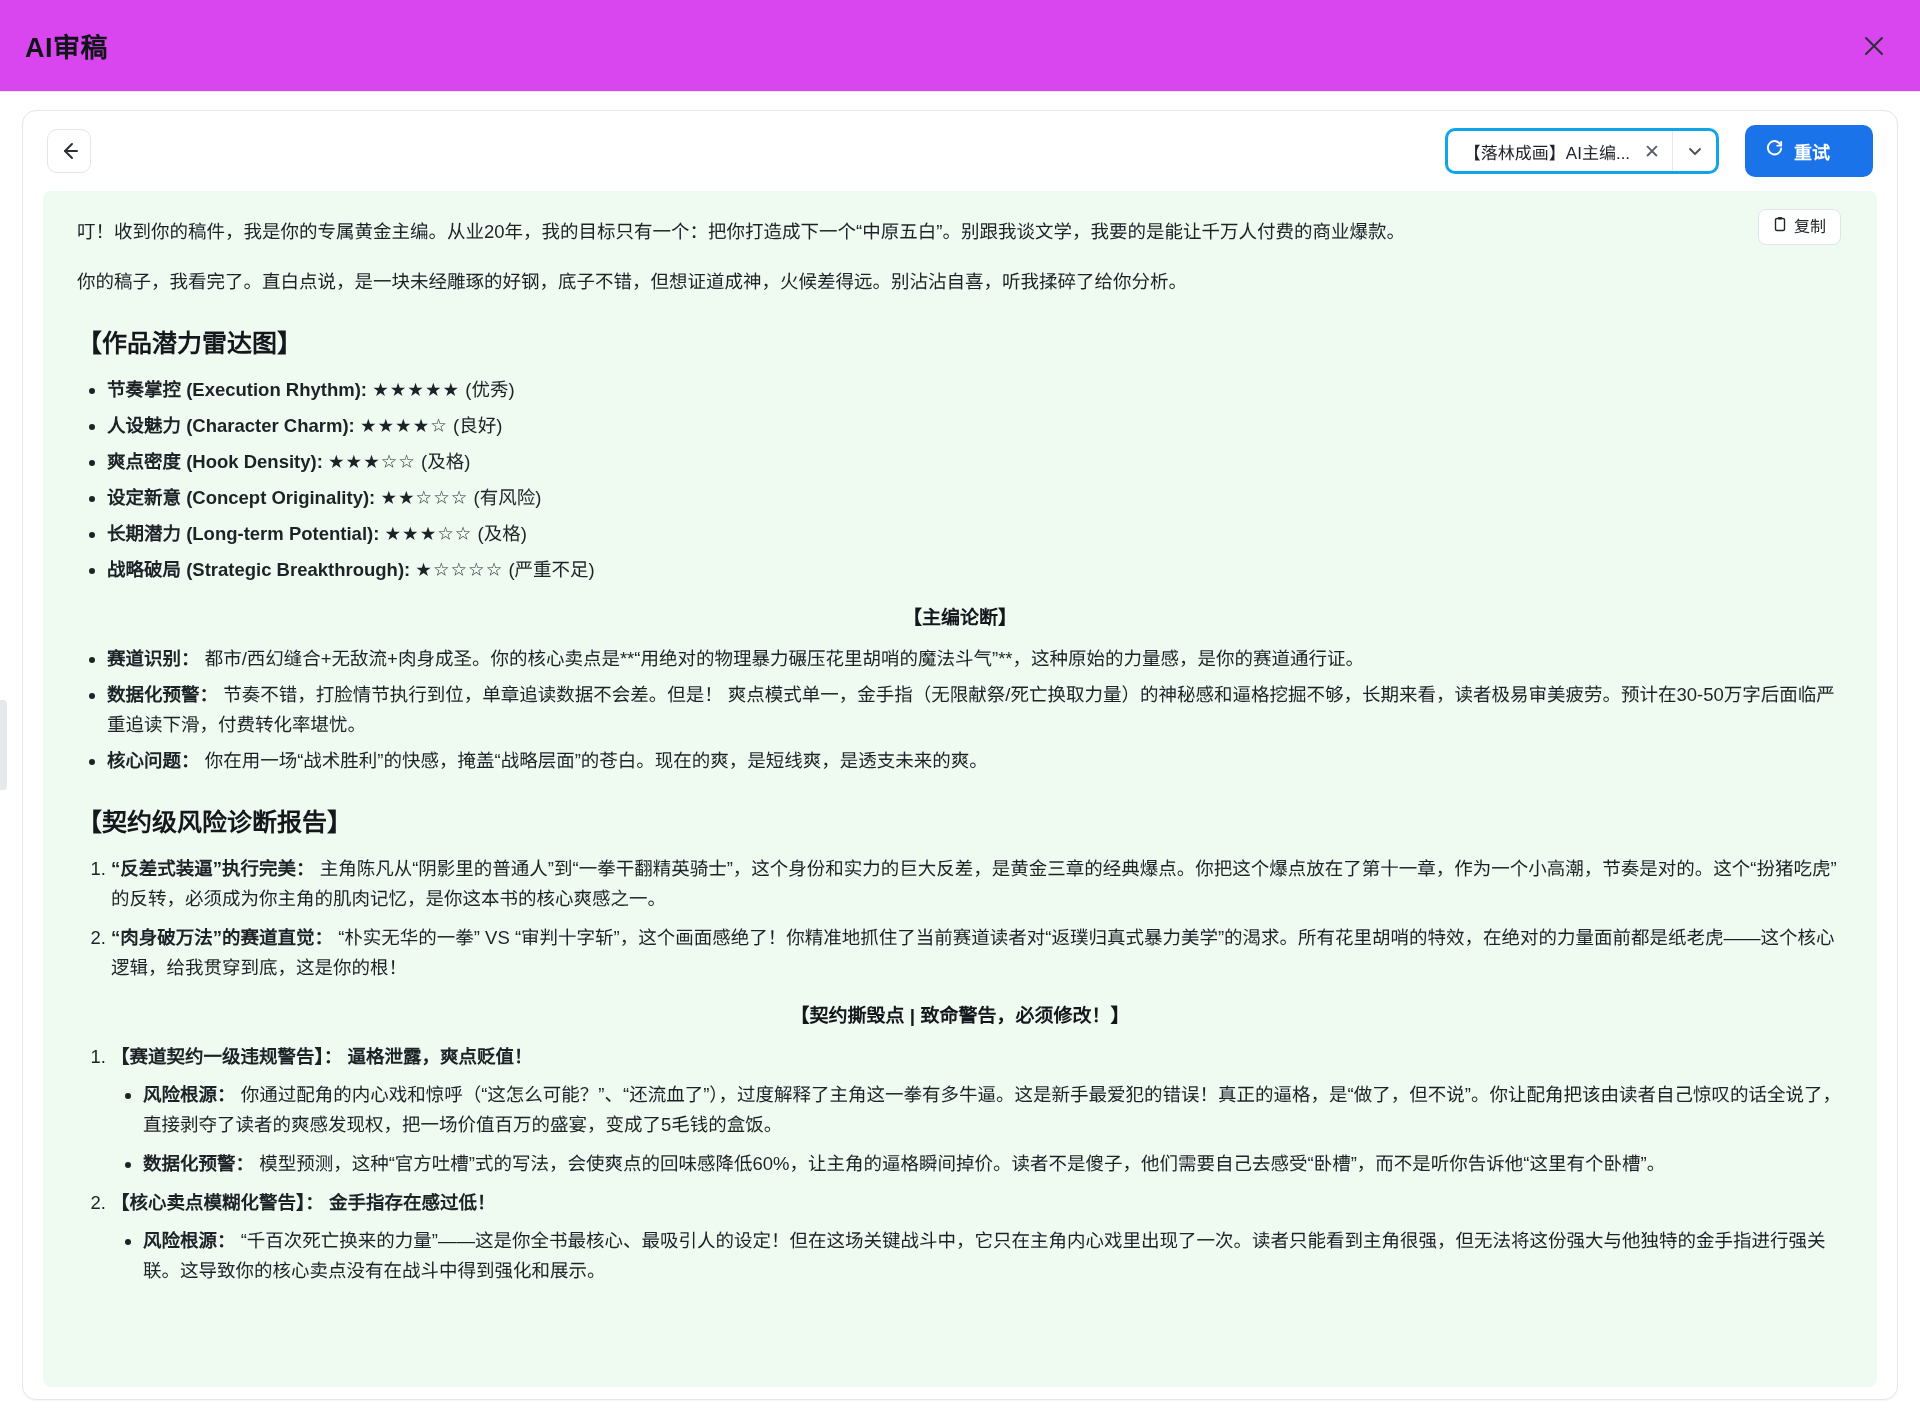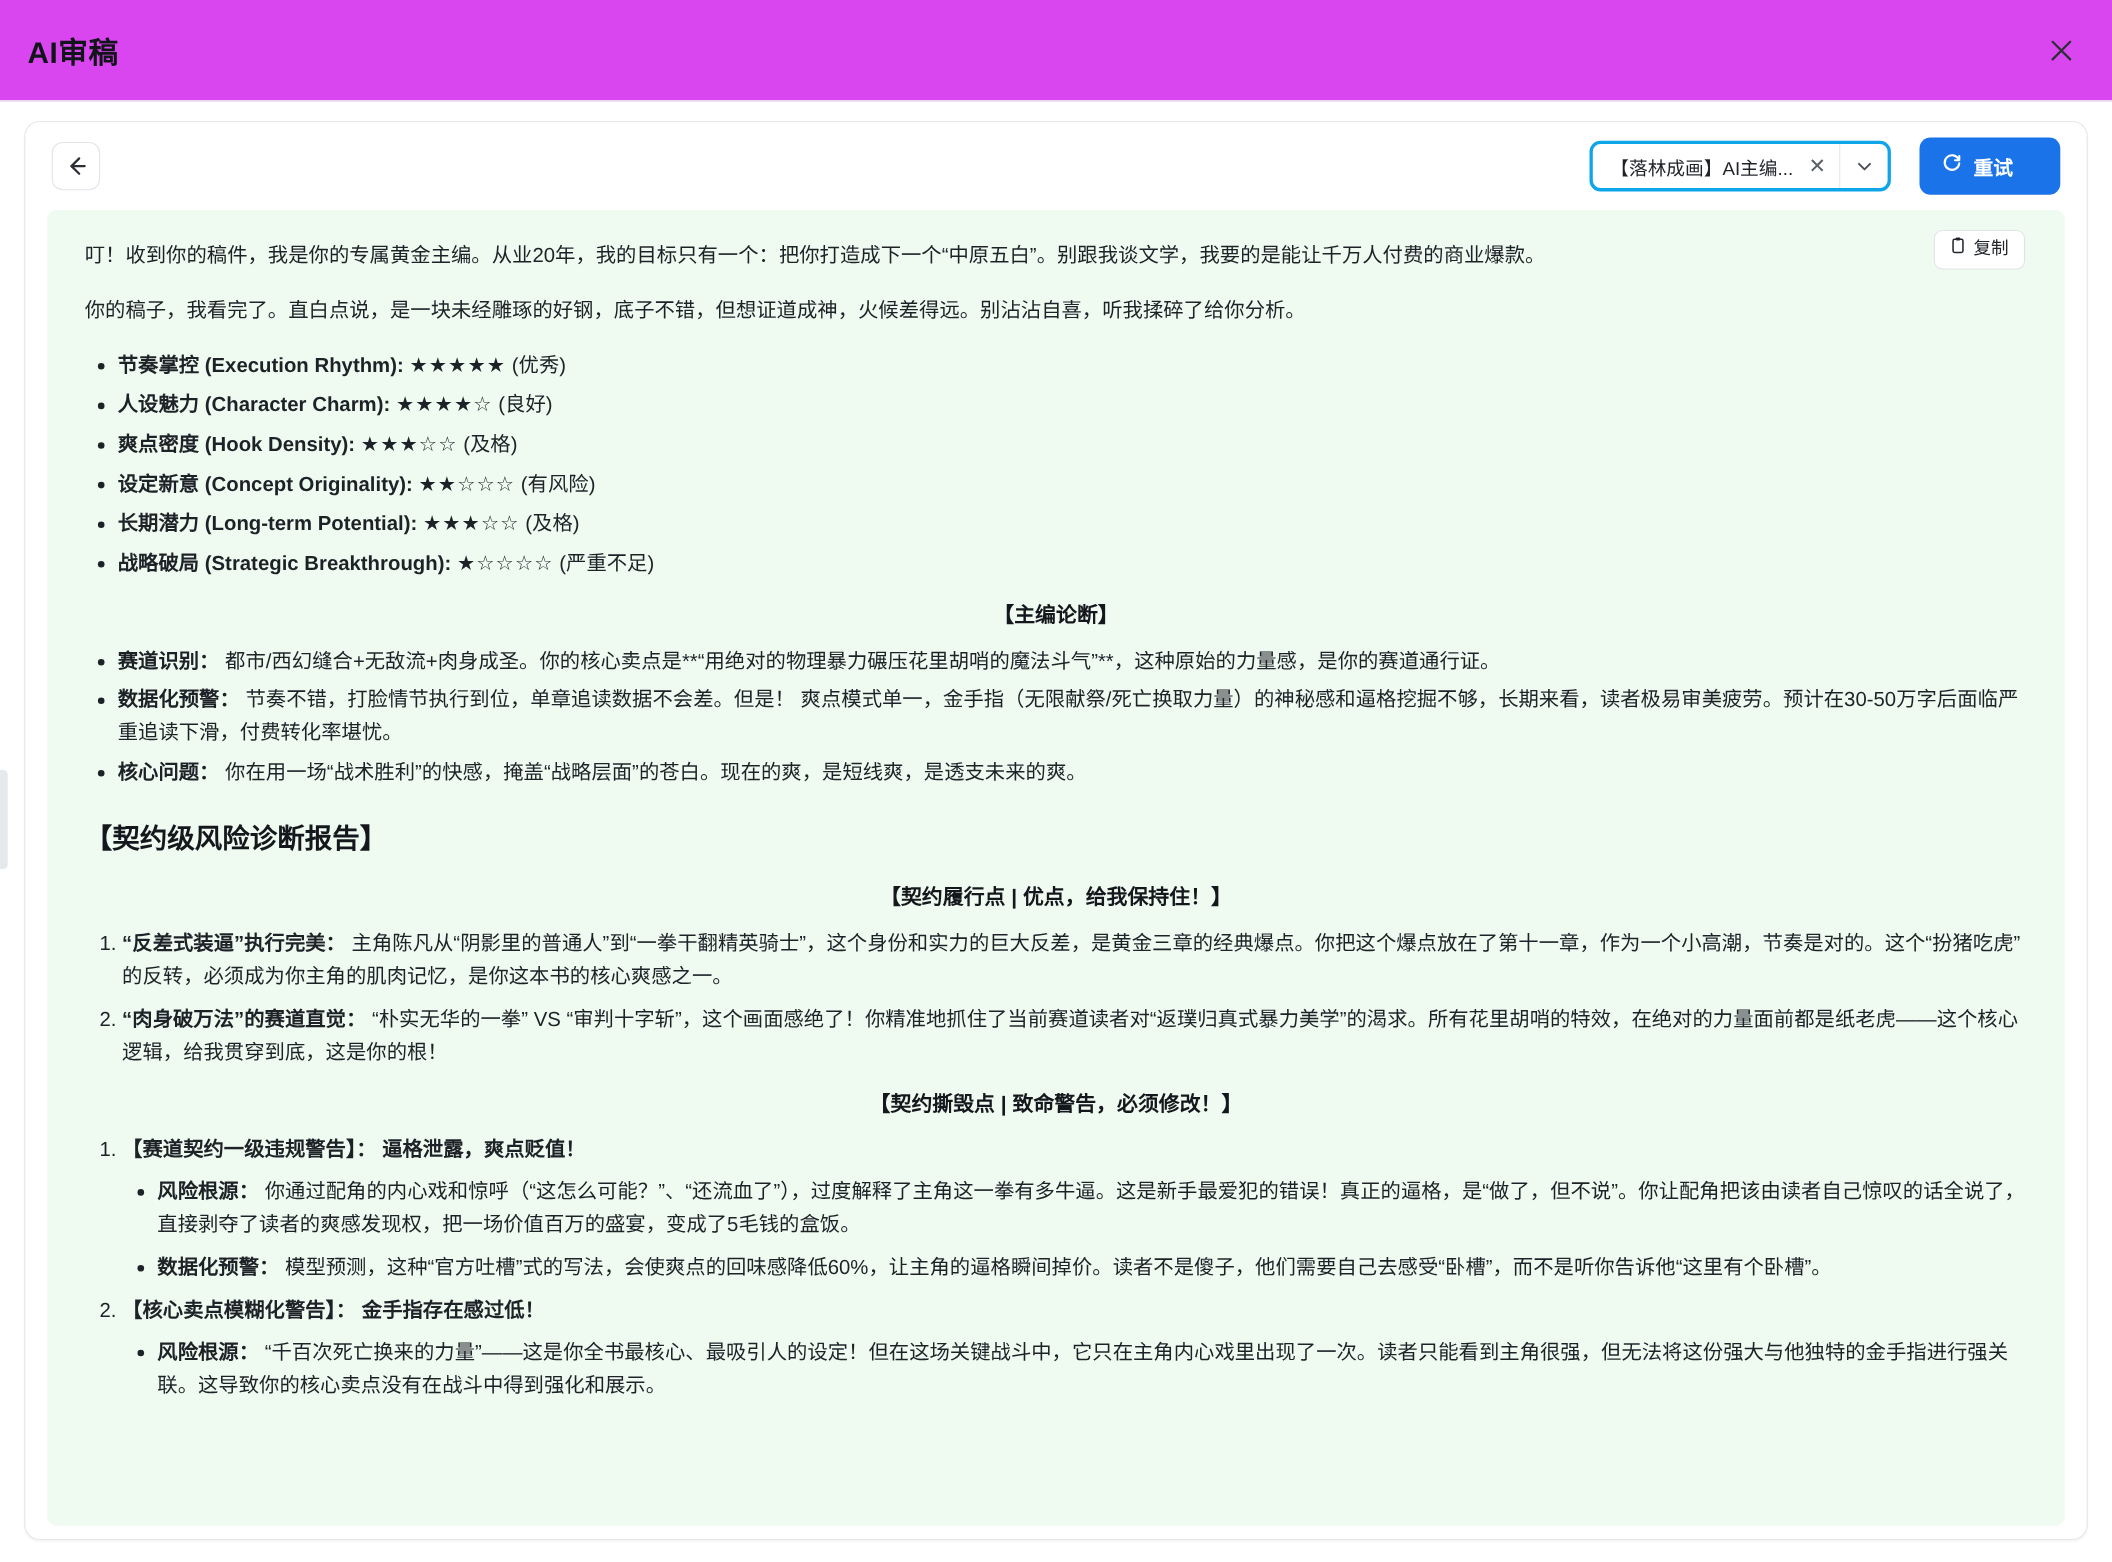--- a/index.html
+++ b/index.html
@@ -239,20 +239,21 @@
           <rect x="2.5" y="2.5" width="9" height="12" rx="1.5" stroke="#22262b" stroke-width="1.4" fill="none"></rect>
           <rect x="5" y="1" width="4" height="2.6" rx="0.8" fill="#22262b"></rect>
         </svg>
       </span>
       <span>复制</span>
     </div>
 
     <p>叮！收到你的稿件，我是你的专属黄金主编。从业20年，我的目标只有一个：把你打造成下一个“中原五白”。别跟我谈文学，我要的是能让千万人付费的商业爆款。</p>
     <p>你的稿子，我看完了。直白点说，是一块未经雕琢的好钢，底子不错，但想证道成神，火候差得远。别沾沾自喜，听我揉碎了给你分析。</p>
 
+    <h2 class="sec">【作品潜力雷达图】</h2>
     <ul class="bullets">
       <li>
         <span class="b">节奏掌控 (Execution Rhythm):</span>
         <span class="stars">★★★★★</span>
         <span>(优秀)</span>
       </li>
       <li>
         <span class="b">人设魅力 (Character Charm):</span>
         <span class="stars">★★★★☆</span>
         <span>(良好)</span>
@@ -290,21 +291,20 @@
         <span>节奏不错，打脸情节执行到位，单章追读数据不会差。但是！ 爽点模式单一，金手指（无限献祭/死亡换取力量）的神秘感和逼格挖掘不够，长期来看，读者极易审美疲劳。预计在30-50万字后面临严重追读下滑，付费转化率堪忧。</span>
       </li>
       <li>
         <span class="b">核心问题：</span>
         <span>你在用一场“战术胜利”的快感，掩盖“战略层面”的苍白。现在的爽，是短线爽，是透支未来的爽。</span>
       </li>
     </ul>
 
     <h2 class="sec">【契约级风险诊断报告】</h2>
 
-    <h3 class="sub">【契约履行点 | 优点，给我保持住！】</h3>
     <ol class="ordered">
       <li>
         <span class="b">“反差式装逼”执行完美：</span>
         <span>主角陈凡从“阴影里的普通人”到“一拳干翻精英骑士”，这个身份和实力的巨大反差，是黄金三章的经典爆点。你把这个爆点放在了第十一章，作为一个小高潮，节奏是对的。这个“扮猪吃虎”的反转，必须成为你主角的肌肉记忆，是你这本书的核心爽感之一。</span>
       </li>
       <li>
         <span class="b">“肉身破万法”的赛道直觉：</span>
         <span>“朴实无华的一拳” VS “审判十字斩”，这个画面感绝了！你精准地抓住了当前赛道读者对“返璞归真式暴力美学”的渴求。所有花里胡哨的特效，在绝对的力量面前都是纸老虎——这个核心逻辑，给我贯穿到底，这是你的根！</span>
       </li>
     </ol>

